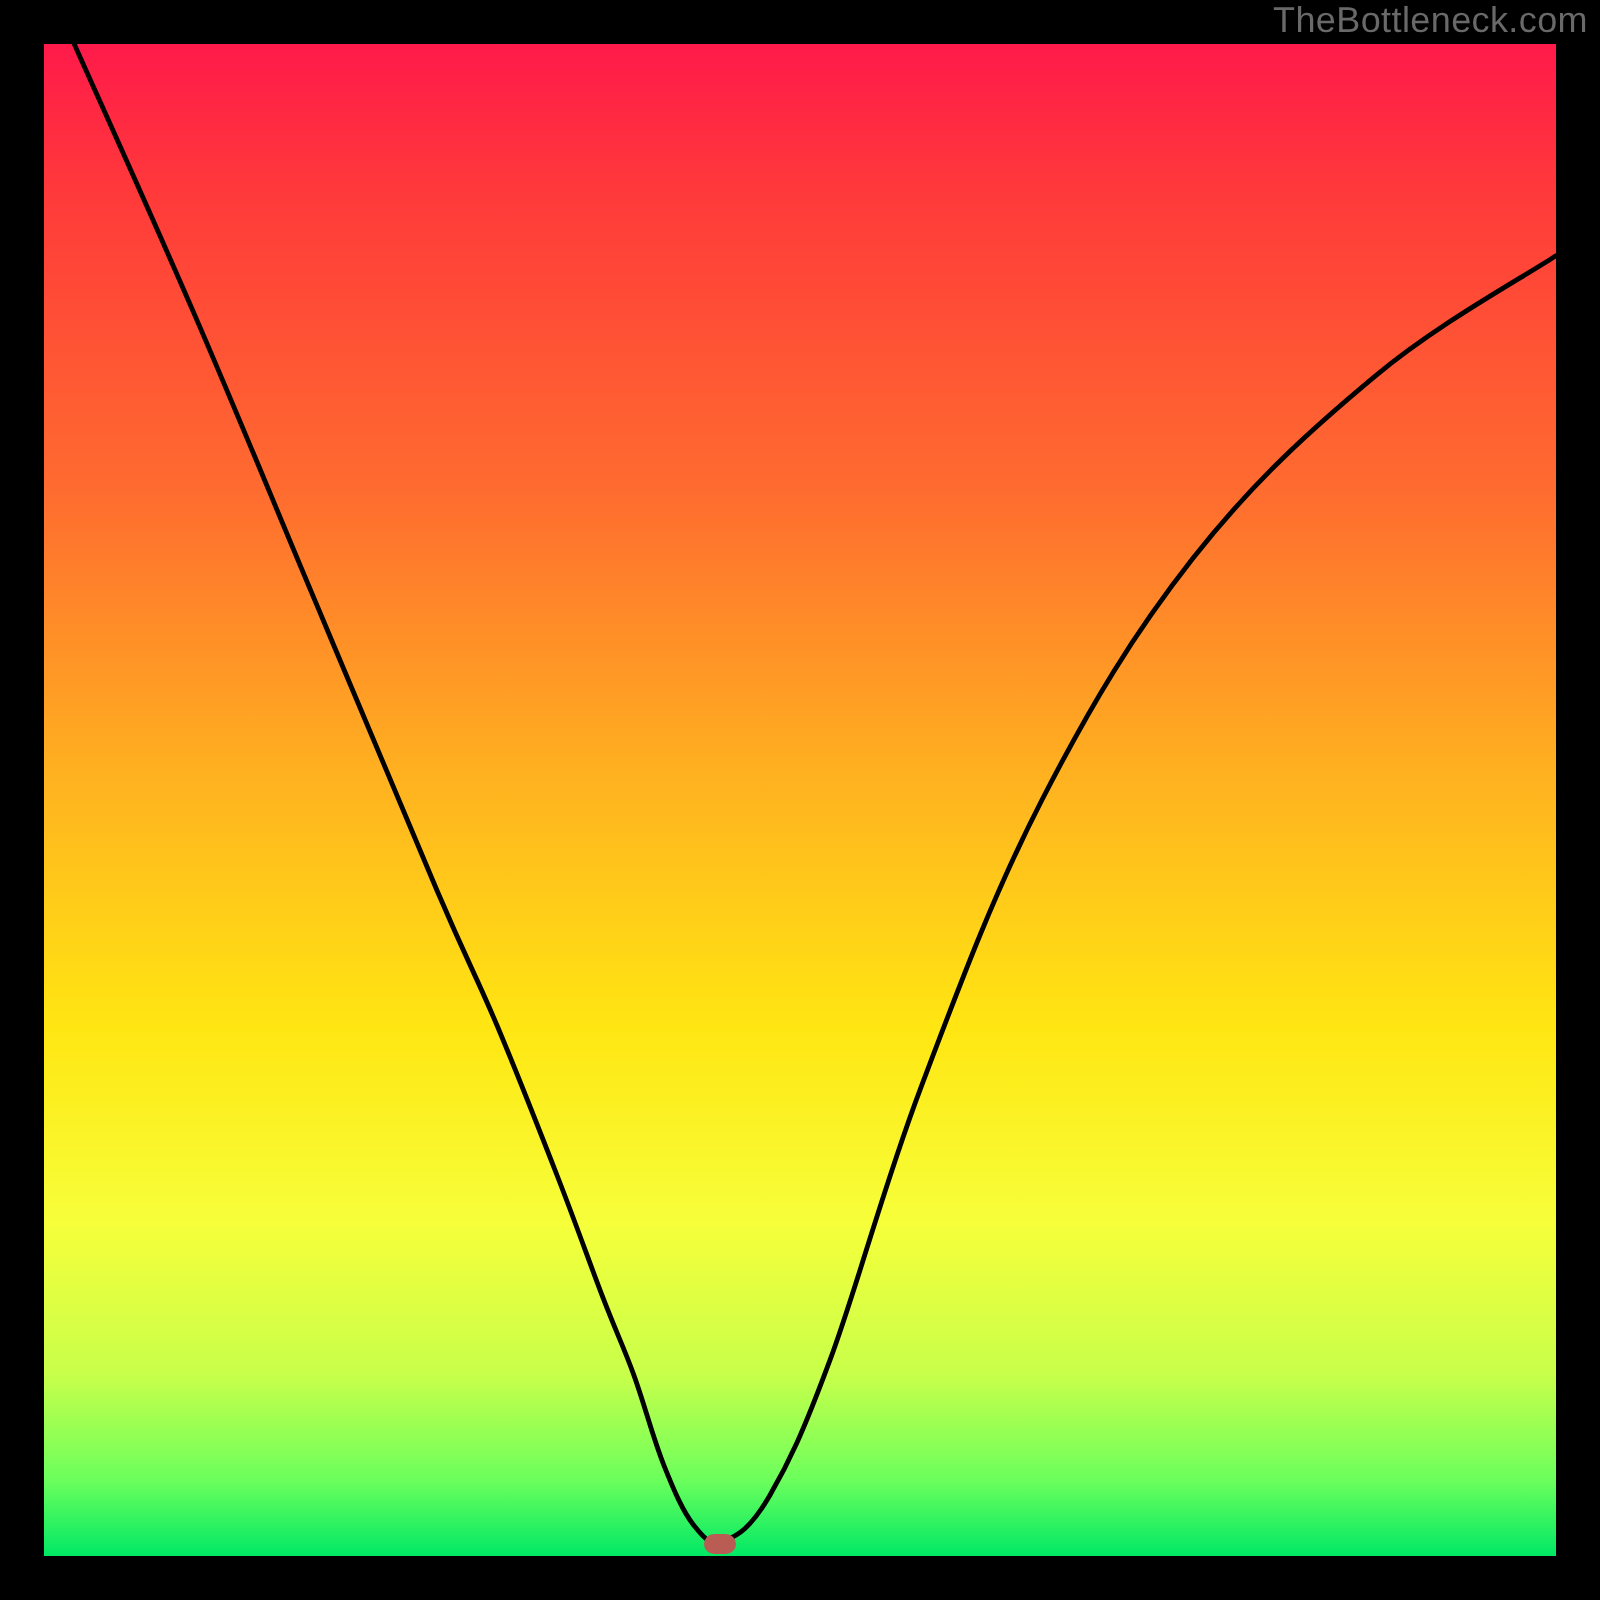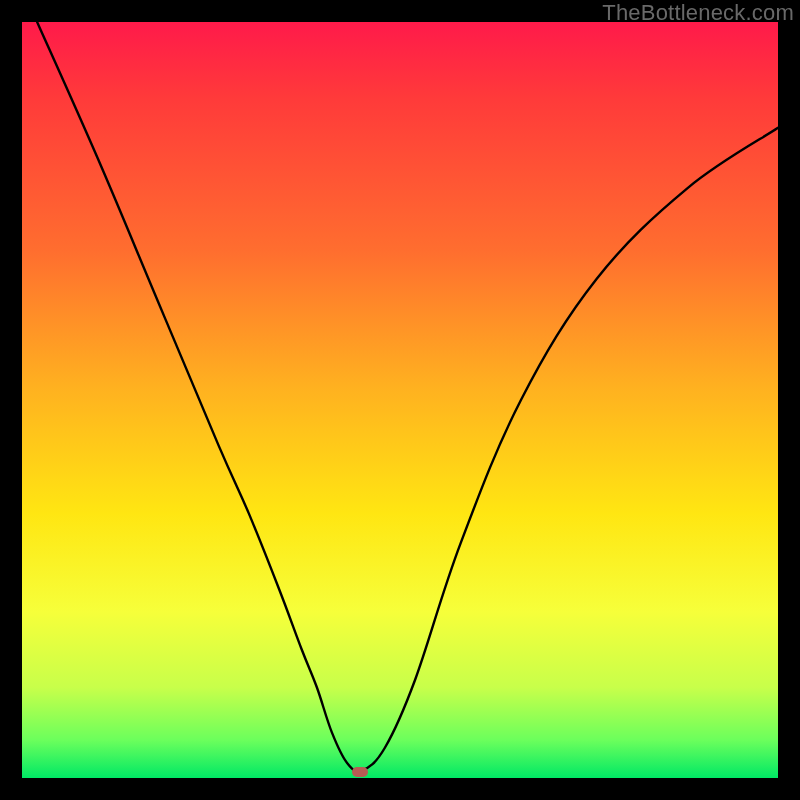--- a/index.html
+++ b/index.html
@@ -15,21 +15,21 @@
     position: relative;
     width: 800px;
     height: 800px;
     background: #000000;
   }
   .watermark {
     position: absolute;
     top: 0px;
     right: 6px;
     color: #696969;
-    font-size: 22px;
+    font-size: 18px;
     font-weight: 400;
     letter-spacing: 0.2px;
     z-index: 10;
   }
   .plot-area {
     position: absolute;
     left: 22px;
     top: 22px;
     width: 756px;
     height: 756px;

